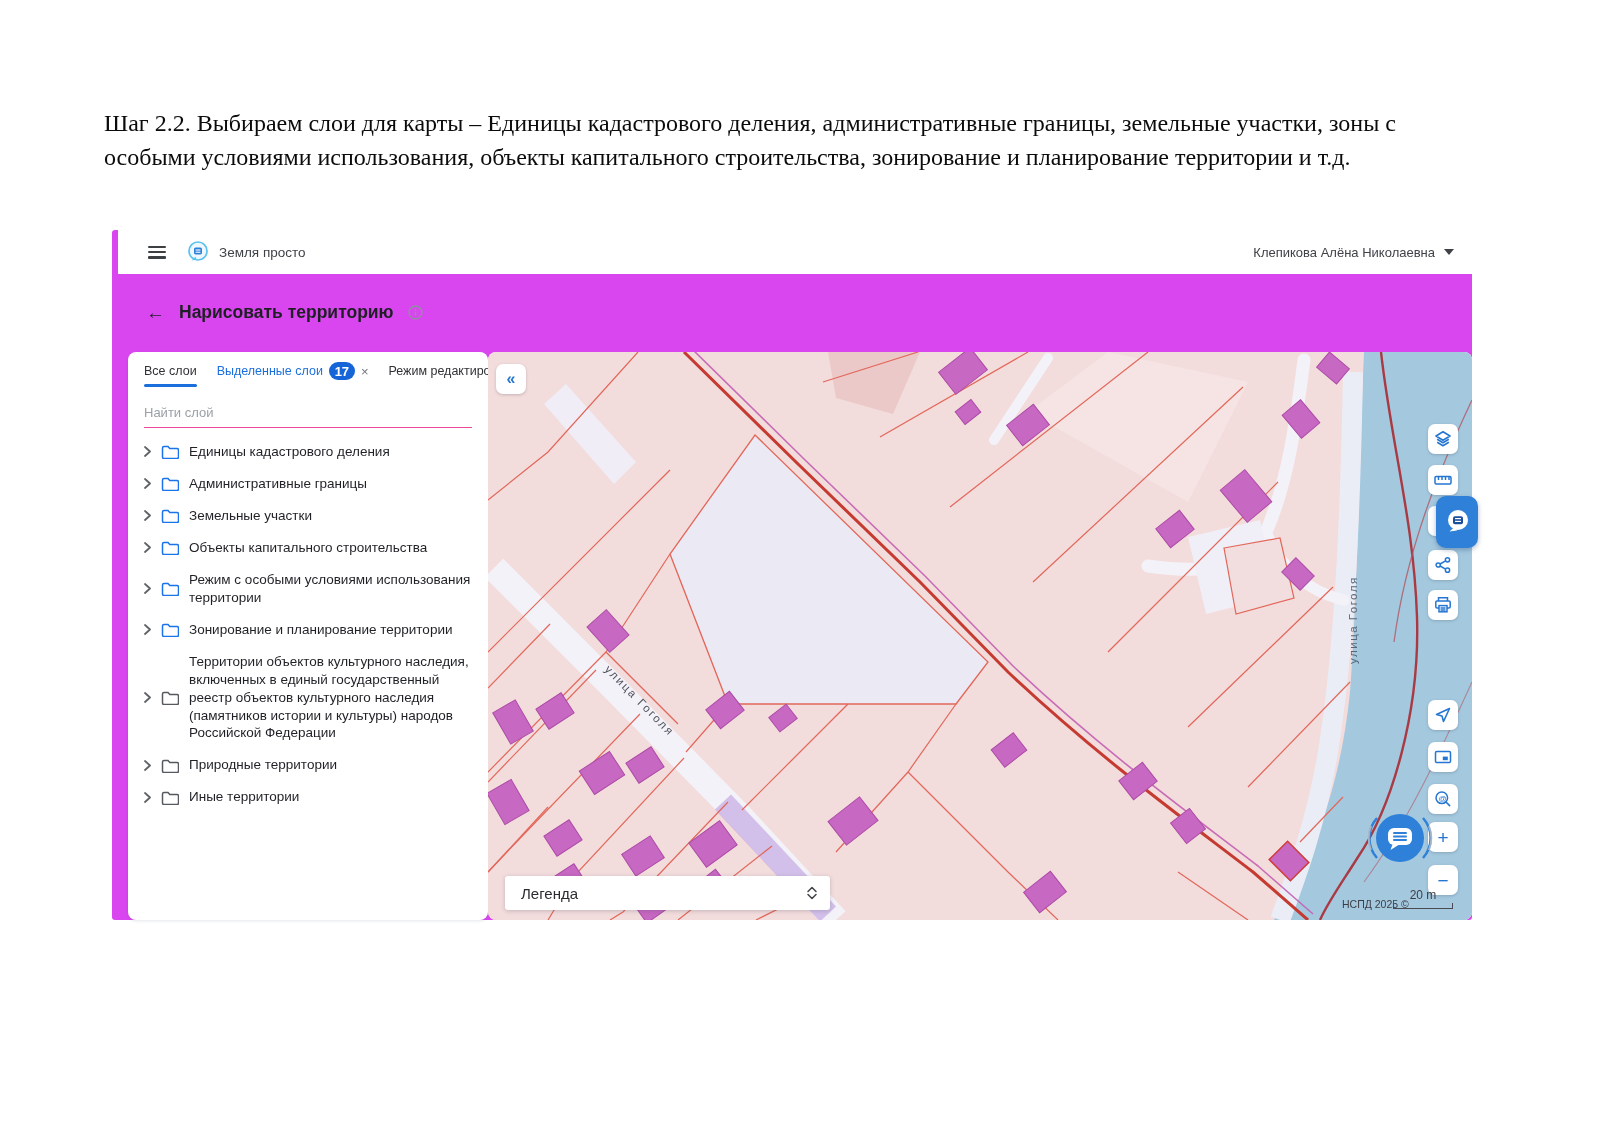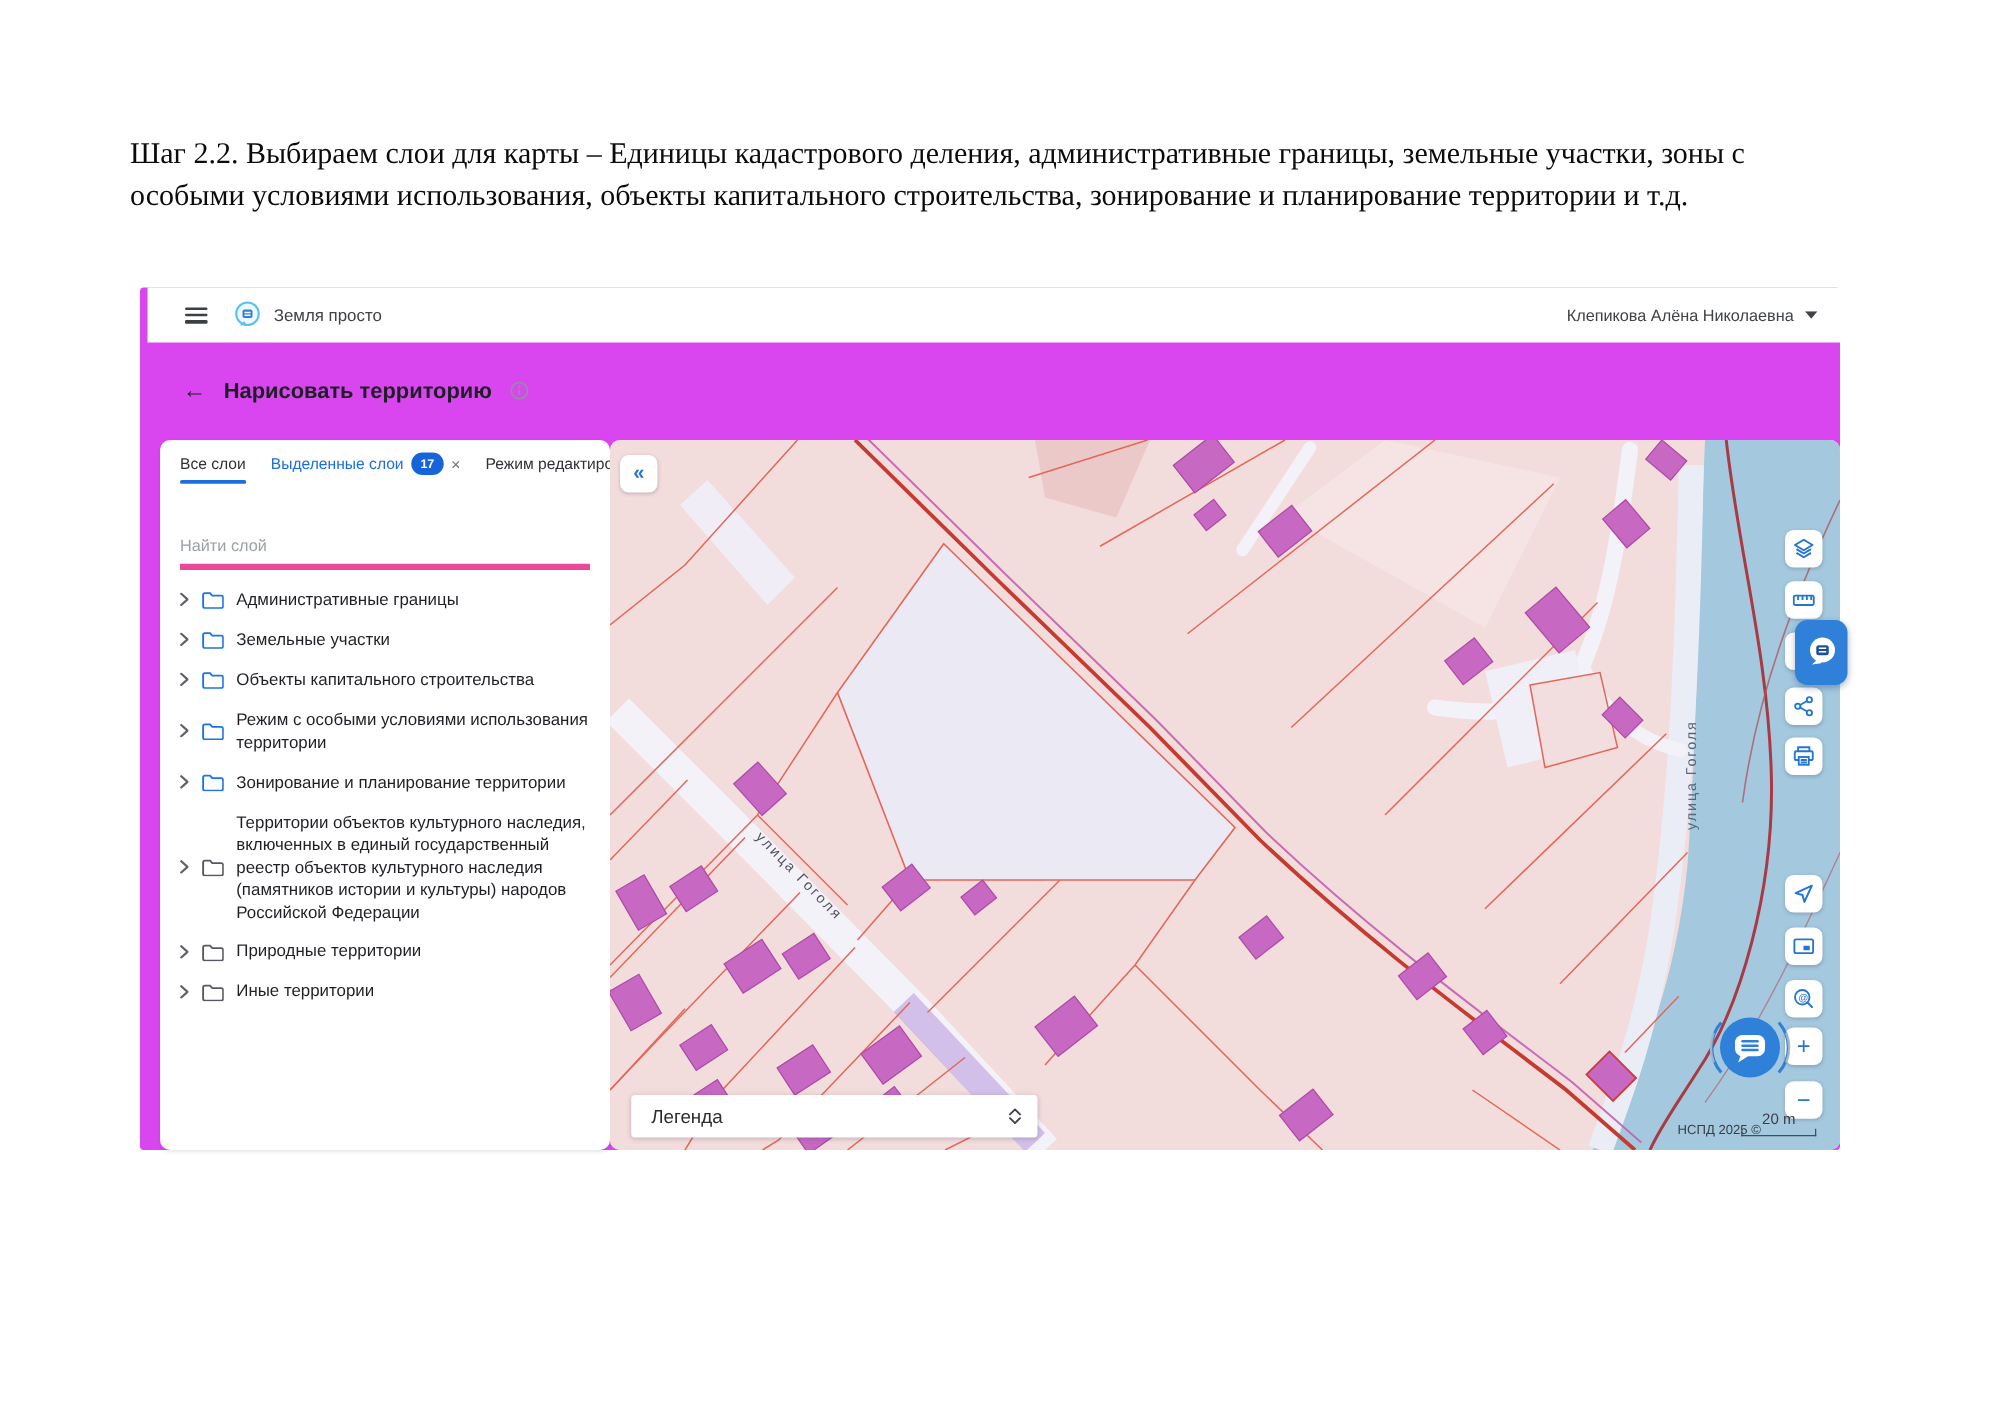--- a/index.html
+++ b/index.html
@@ -23,24 +23,24 @@
   #title-row{position:absolute;left:34px;top:72px;display:flex;align-items:center;gap:14px;}
   #back-arrow{font-size:19px;color:#202227;cursor:pointer;line-height:1;}
   #page-title{font-size:17.5px;font-weight:700;color:#1e1f24;}
 
   
   #panel{left:16px;top:122px;width:360px;height:568px;background:#ffffff;border-radius:8px;box-shadow:0 1px 3px rgba(40,60,90,.12);overflow:hidden;}
   #tabs{display:flex;align-items:center;padding:10px 16px 0 16px;gap:20px;}
   .tab{font-size:12.5px;color:#2f3136;padding-bottom:9px;position:relative;white-space:nowrap;cursor:pointer;display:flex;align-items:center;gap:6px;}
   .tab.active::after{content:"";position:absolute;left:0;right:0;bottom:0;height:3px;border-radius:2px;background:#1a6fdc;}
   .tab.blue{color:#1b6fdd;}
-  .badge{background:#1565d8;color:#fff;font-size:10px;font-weight:700;min-width:18px;height:18px;border-radius:9px;display:inline-flex;align-items:center;justify-content:center;padding:0 4px;}
+  .badge{background:#1565d8;color:#fff;font-size:13px;font-weight:700;min-width:18px;height:18px;border-radius:9px;display:inline-flex;align-items:center;justify-content:center;padding:0 4px;}
   .tab-close{color:#70757c;font-size:13px;cursor:pointer;}
   #search-wrap{padding:14px 16px 0 16px;}
-  #search-input{width:100%;border:none;border-bottom:5px solid #ec4899;outline:none;font-size:13px;color:#33363b;padding:2px 0 7px 0;background:transparent;font-family:"Liberation Sans",sans-serif;margin-top:24px;}
+  #search-input{width:100%;border:none;border-bottom:1px solid #ec4899;outline:none;font-size:13px;color:#33363b;padding:2px 0 7px 0;background:transparent;font-family:"Liberation Sans",sans-serif;}
   #search-input::placeholder{color:#9aa0a6;}
   #layer-list{padding:8px 16px 0 16px;}
   .layer-row{display:flex;align-items:center;gap:10px;padding:7px 0;cursor:pointer;}
   .layer-row .chev{flex:0 0 auto;display:flex;}
   .layer-row .folder{flex:0 0 auto;display:flex;}
   .layer-row .lbl{font-size:13.5px;line-height:1.33;color:#1f2126;}
 
   
   #map{left:376px;top:122px;width:984px;height:568px;border-radius:8px;overflow:hidden;background:#f3dcdc;}
   #map svg.mapsvg{position:absolute;left:0;top:0;}
@@ -109,20 +109,33 @@
       </div>
       <div class="tab">
           <span>Режим редактирования</span>
         </div>
     </div>
     <div id="search-wrap">
       <input id="search-input" placeholder="Найти слой" style="">
     </div>
     <div id="layer-list">
 
+      <div class="layer-row">
+        <span class="chev">
+            <svg width="7" height="11" viewBox="0 0 7 11">
+              <path d="M1 1 L6 5.5 L1 10" fill="none" stroke="#5f6368" stroke-width="1.8" stroke-linecap="round" stroke-linejoin="round"></path>
+            </svg>
+          </span>
+        <span class="folder">
+            <svg width="18" height="15" viewBox="0 0 18 15">
+              <path d="M1.5 13 V4 q0 -1.5 1.5 -1.5 h4 l1.8 2 h7.2 q1.5 0 1.5 1.5 v7 q0 1.5 -1.5 1.5 h-13 q-1.5 0 -1.5 -1.5 Z" fill="none" stroke="#1a73e8" stroke-width="1.5"></path>
+            </svg>
+          </span>
+        <span class="lbl">Единицы кадастрового деления</span>
+      </div>
       <div class="layer-row">
         <span class="chev">
             <svg width="7" height="11" viewBox="0 0 7 11">
               <path d="M1 1 L6 5.5 L1 10" fill="none" stroke="#5f6368" stroke-width="1.8" stroke-linecap="round" stroke-linejoin="round"></path>
             </svg>
           </span>
         <span class="folder">
             <svg width="18" height="15" viewBox="0 0 18 15">
               <path d="M1.5 13 V4 q0 -1.5 1.5 -1.5 h4 l1.8 2 h7.2 q1.5 0 1.5 1.5 v7 q0 1.5 -1.5 1.5 h-13 q-1.5 0 -1.5 -1.5 Z" fill="none" stroke="#1a73e8" stroke-width="1.5"></path>
             </svg>

